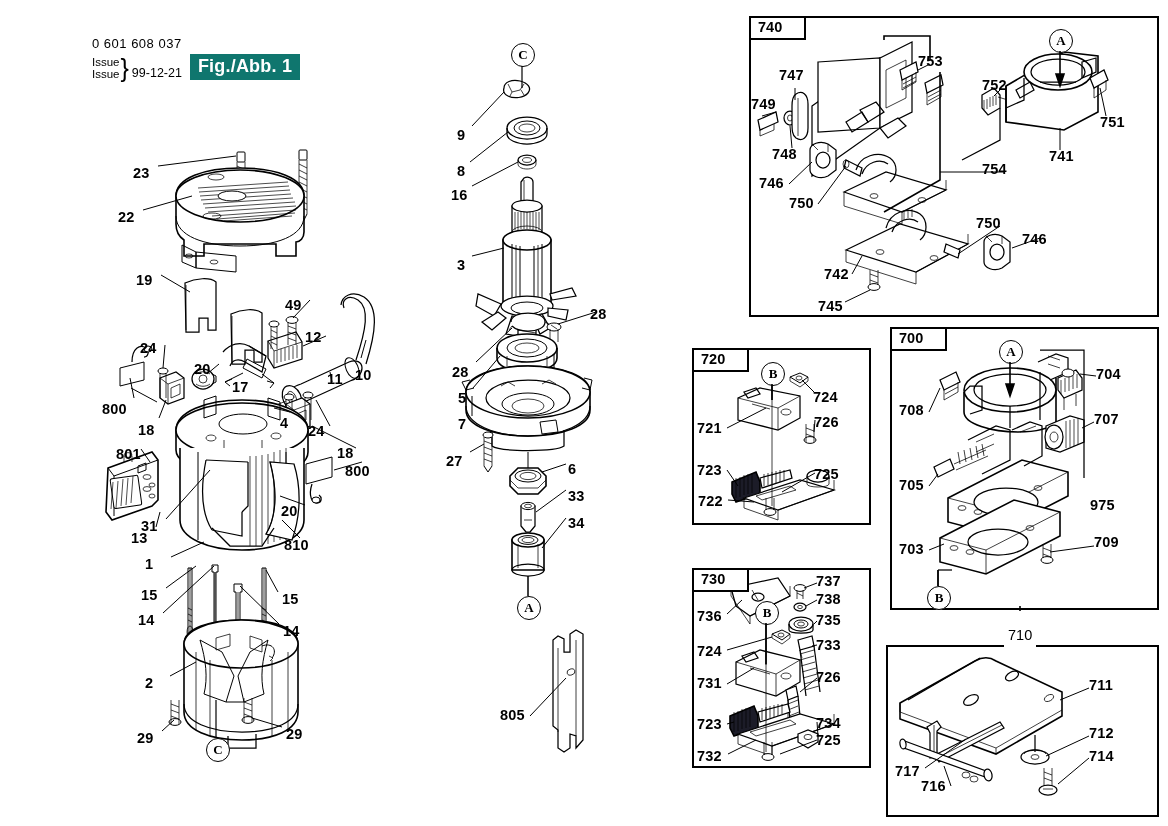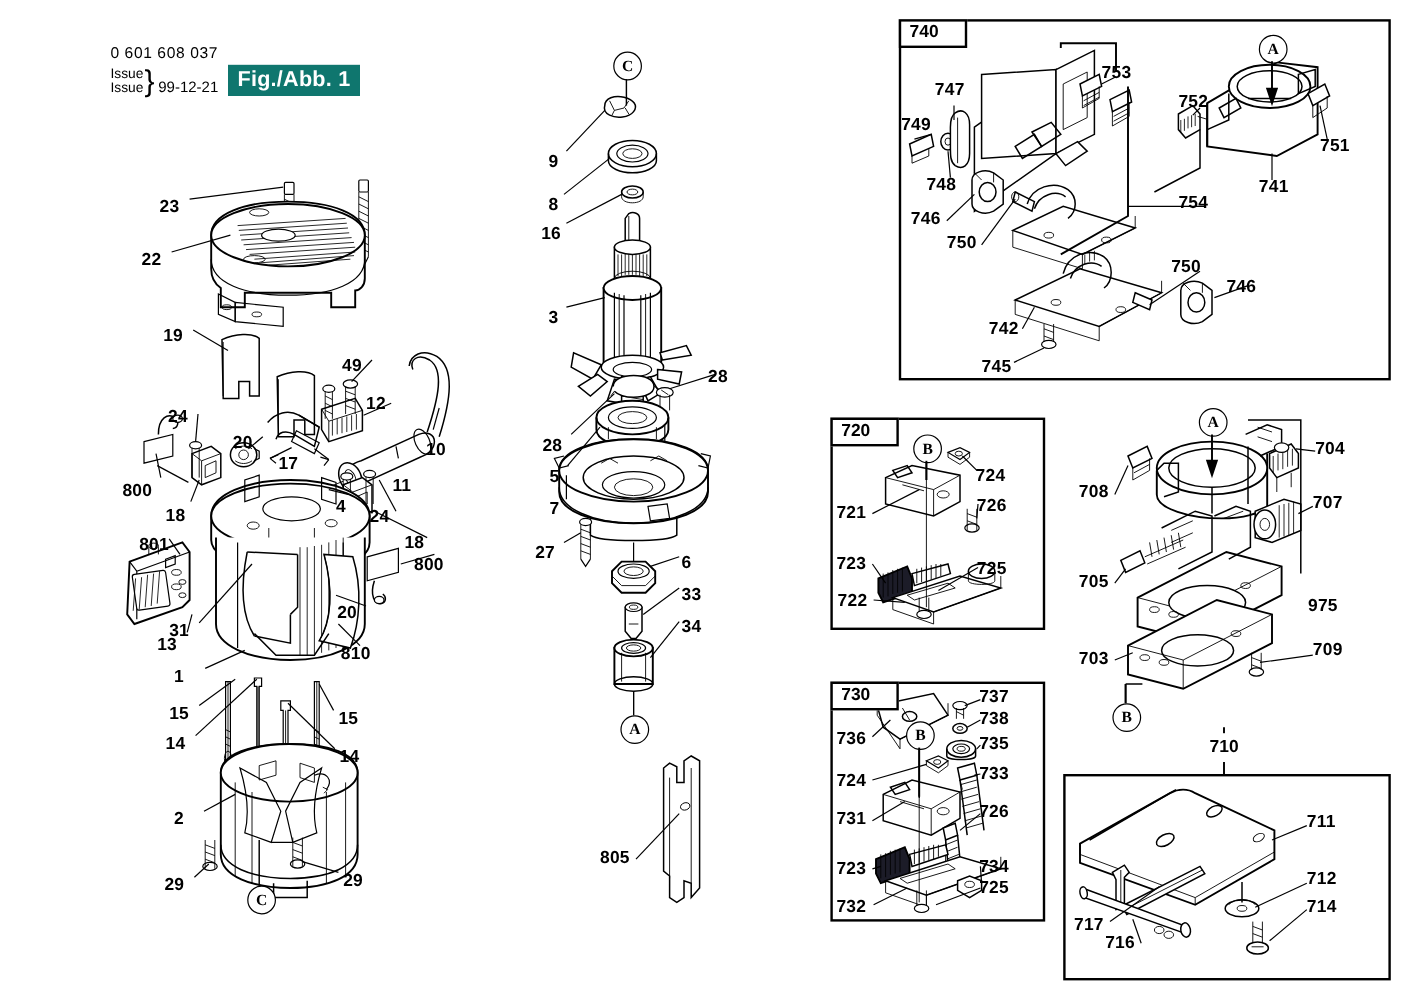--- a/index.html
+++ b/index.html
@@ -33,22 +33,22 @@
   }
   
   .gbox{position:absolute;border:2.2px solid #000;background:transparent;}
   .gtag{
     position:absolute;left:-2px;top:-2px;
     border:2.2px solid #000;background:#fff;
     font-weight:bold;font-size:14.5px;
     padding:2px 22px 3px 7px;line-height:1;
   }
   .boxlabel{
-    position:absolute;font-weight:bold;font-size:14.5px;
-    background:#fff;padding:4px 4px;
+    position:absolute;font-weight:normal;font-size:14.5px;
+    background:#fff;padding:16px 4px;
   }
   
   .circ{
     position:absolute;width:22px;height:22px;border:1.9px solid #000;
     border-radius:50%;background:#fff;
     display:flex;align-items:center;justify-content:center;
     font-weight:bold;font-size:13px;font-family:"Liberation Serif",serif;
   }
   
   svg.art{position:absolute;left:0;top:0;width:1168px;height:826px;
@@ -847,20 +847,23 @@
   </div>
 
   <div class="gbox" style="left:692px;top:348px;width:175px;height:173px;">
     <div class="gtag">720</div>
   </div>
 
   <div class="gbox" style="left:692px;top:568px;width:175px;height:196px;">
     <div class="gtag">730</div>
   </div>
 
+  <div class="gbox" style="left:890px;top:327px;width:265px;height:279px;">
+    <div class="gtag">700</div>
+  </div>
 
   <div class="gbox" style="left:886px;top:645px;width:269px;height:168px;"></div>
   <div class="boxlabel" style="left:1004px;top:611px;">710</div>
 
   <div class="circ" style="left:511px;top:43px;">C</div>
   <div class="circ" style="left:206px;top:738px;">C</div>
   <div class="circ" style="left:517px;top:596px;">A</div>
   <div class="circ" style="left:1049px;top:29px;">A</div>
   <div class="circ" style="left:999px;top:340px;">A</div>
   <div class="circ" style="left:761px;top:362px;">B</div>
@@ -878,21 +881,21 @@
       <path d="M522,66 L522,88" stroke="#000" stroke-width="1.2" fill="none"></path>
     </g>
   </svg>
 
   <div class="lbl" style="left:133px;top:166px;">23</div>
   <div class="lbl" style="left:118px;top:210px;">22</div>
   <div class="lbl" style="left:136px;top:273px;">19</div>
   <div class="lbl" style="left:285px;top:298px;">49</div>
   <div class="lbl" style="left:305px;top:330px;">12</div>
   <div class="lbl" style="left:355px;top:368px;">10</div>
-  <div class="lbl" style="left:327px;top:398px;">11</div>
+  <div class="lbl" style="left:327px;top:372px;">11</div>
   <div class="lbl" style="left:140px;top:341px;">24</div>
   <div class="lbl" style="left:194px;top:362px;">20</div>
   <div class="lbl" style="left:232px;top:380px;">17</div>
   <div class="lbl" style="left:102px;top:402px;">800</div>
   <div class="lbl" style="left:138px;top:423px;">18</div>
   <div class="lbl" style="left:280px;top:416px;">4</div>
   <div class="lbl" style="left:308px;top:424px;">24</div>
   <div class="lbl" style="left:337px;top:446px;">18</div>
   <div class="lbl" style="left:345px;top:464px;">800</div>
   <div class="lbl" style="left:116px;top:447px;">801</div>

